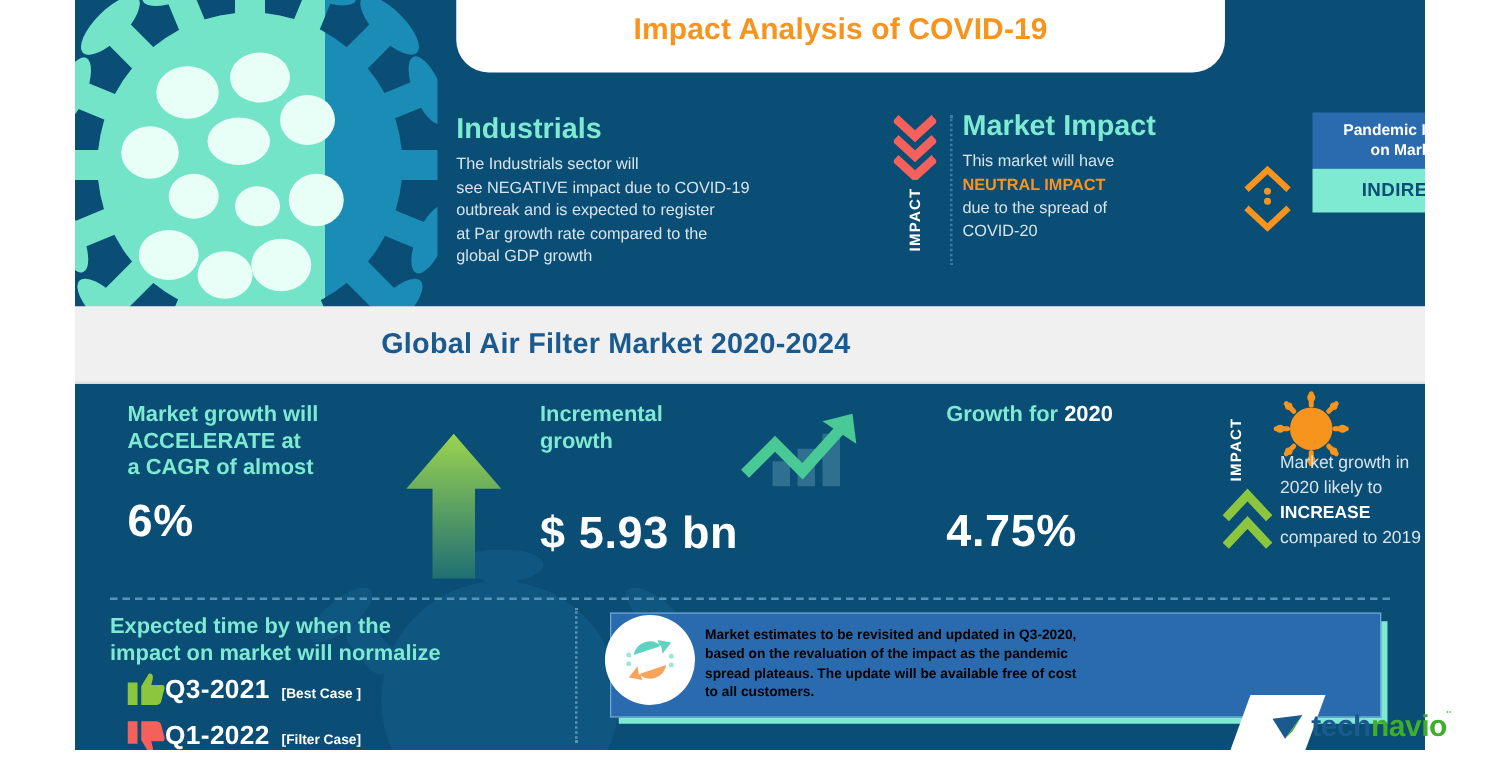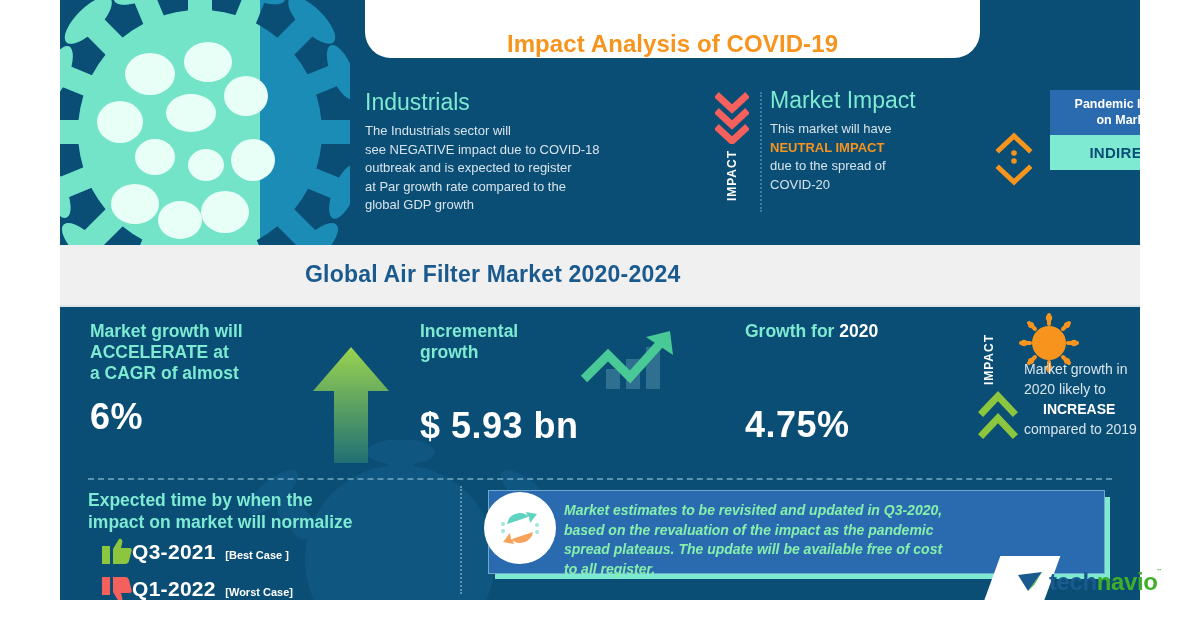--- a/index.html
+++ b/index.html
@@ -23,30 +23,30 @@
   .hdr-bg{position:absolute;inset:0;background:#0a4d75;}
 
   
   .title-plate{
     position:absolute;left:305px;top:-34px;width:615px;height:92px;
     background:#ffffff;border-radius:0 0 26px 26px;
     display:flex;align-items:flex-end;justify-content:center;
   }
   .title-plate span{
     color:#f7941e;font-size:24px;font-weight:bold;letter-spacing:.1px;
-    padding-bottom:0;
+    padding-bottom:20px;
   }
 
   
   .virus-wrap{position:absolute;left:-10px;top:-18px;width:300px;height:300px;}
 
   
   .col-ind{position:absolute;left:305px;top:90px;width:340px;}
   .col-mkt{position:absolute;left:710px;top:88px;width:240px;}
-  .h-title{color:#7eead2;font-size:23px;font-weight:normal;margin:0 0 7px 0;line-height:1.1;}
+  .h-title{color:#7eead2;font-size:23px;font-weight:bold;margin:0 0 7px 0;line-height:1.1;}
   .h-body{color:#d7e4ec;font-size:13px;line-height:1.42;}
   .h-body b{color:#f7941e;font-weight:bold;}
 
   .vdiv{
     position:absolute;top:92px;height:120px;width:0;
     border-left:2px dotted #3e7ea3;
   }
 
   
   .impact-col{position:absolute;left:650px;top:92px;width:44px;height:125px;}
@@ -74,38 +74,38 @@
     position:absolute;left:0;top:245px;width:1080px;height:62px;
     background:#f0f0f0;
   }
   .band-title{
     position:absolute;left:245px;top:16px;
     color:#1b5a8e;font-size:23px;font-weight:bold;letter-spacing:.2px;text-align:center;
   }
   .band-rule{position:absolute;left:0;bottom:0;width:1080px;height:2px;background:#dfe3e6;}
 
   
-  .metrics{position:absolute;left:0;top:307px;width:1120px;height:168px;}
+  .metrics{position:absolute;left:12px;top:307px;width:1120px;height:168px;}
   .m{position:absolute;top:14px;}
   .m-label{color:#7eead2;font-size:17.5px;font-weight:bold;line-height:1.2;}
   .m-label .wht{color:#ffffff;}
   .m-value{color:#ffffff;font-size:36px;font-weight:bold;letter-spacing:.5px;}
   .hdash{
     position:absolute;left:28px;top:478px;width:1024px;height:0;
     border-top:2px dashed #5b93b3;
   }
 
   
   .rimpact{position:absolute;left:920px;top:312px;width:220px;height:160px;}
   .rimpact .vert-label{position:absolute;left:2px;top:22px;}
   .rimpact-text{
     position:absolute;left:44px;top:48px;width:180px;
     color:#d7e4ec;font-size:14px;line-height:1.42;
   }
-  .rimpact-text b{color:#ffffff;font-weight:bold;margin-left:19px;}
+  .rimpact-text b{color:#ffffff;font-weight:bold;}
 
   
   .bottom{position:absolute;left:0;top:482px;width:1080px;height:118px;}
   .b-title{
     position:absolute;left:28px;top:8px;width:345px;
     color:#7eead2;font-size:17.5px;font-weight:bold;line-height:1.25;
   }
   .tl-row{position:absolute;left:42px;display:flex;align-items:center;}
   .tl-q{color:#ffffff;font-size:21px;font-weight:bold;letter-spacing:.3px;}
   .tl-case{color:#ffffff;font-size:11px;font-weight:bold;margin-left:5px;}
@@ -116,21 +116,21 @@
   .note-shadow{
     position:absolute;left:435px;top:497px;width:615px;height:82px;
     background:#7eead2;
   }
   .note{
     position:absolute;left:428px;top:490px;width:615px;height:82px;
     background:#2a6bb0;border:1px solid #6fa7cf;
   }
   .note-text{
     position:absolute;left:75px;top:10px;width:520px;
-    color:#86efac;font-size:14px;font-weight:bold;line-height:1.4;font-style:italic;
+    color:#000000;font-size:11px;font-weight:bold;line-height:1.4;
   }
   .note-badge{
     position:absolute;left:424px;top:492px;width:72px;height:72px;border-radius:50%;
     background:#ffffff;display:flex;align-items:center;justify-content:center;
   }
 
   
   .logo{
     position:absolute;left:1018px;top:568px;
     display:flex;align-items:center;gap:5px;
@@ -273,21 +273,21 @@
       </svg>
 
       <div class="title-plate">
         <span>Impact Analysis of COVID-19</span>
       </div>
 
       <div class="col-ind">
         <div class="h-title">Industrials</div>
         <div class="h-body">
           <div>The Industrials sector will</div>
-          <div>see NEGATIVE  impact due to COVID-18</div>
+          <div>see NEGATIVE  impact due to COVID-19</div>
           <div>outbreak and is expected to register</div>
           <div>at Par growth rate compared to the</div>
           <div>global GDP growth</div>
         </div>
       </div>
 
       <div class="impact-col">
         <svg width="34" height="52" viewBox="0 0 34 52" style="display:block;margin:0 auto;">
           <g fill="none" stroke="#f4615c" stroke-width="7" stroke-linecap="square">
             <polyline points="4,5 17,17 30,5"></polyline>
@@ -443,34 +443,34 @@
         </div>
       </div>
 
       <div class="tl-row" style="top:93px;">
         <svg width="30" height="28" viewBox="0 0 30 28">
           <rect x="0" y="2" width="8" height="18" fill="#f4615c"></rect>
           <path d="M11 2 V17 L17 27 C20 28 21 25 20 22 L19 18 H28 C30 18 30 15 29 13 L27 5 C26 2 24 2 22 2 Z" fill="#f4615c"></path>
         </svg>
         <div>
           <span class="tl-q">Q1-2022</span>
-          <span class="tl-case">[Worst Case]</span>
+          <span class="tl-case">[Filter Case]</span>
         </div>
       </div>
     </div>
 
     <div class="bdiv"></div>
 
     <div class="note-shadow"></div>
     <div class="note">
       <div class="note-text">
         <div>Market estimates to be revisited and updated in Q3-2020,</div>
         <div>based on the revaluation of the impact as the pandemic</div>
         <div>spread plateaus. The update will be available free of cost</div>
-        <div>to all register.</div>
+        <div>to all customers.</div>
       </div>
     </div>
     <div class="note-badge">
       <svg width="46" height="46" viewBox="0 0 46 46">
         <path d="M10 19 A13 13 0 0 1 32 12 L33 18 L40 9 L29 7 L31 12" fill="#5ed3bf"></path>
         <path d="M36 27 A13 13 0 0 1 14 34 L13 28 L6 37 L17 39 L15 34" fill="#f7a35c"></path>
         <g fill="#9fe7da">
           <circle cx="40" cy="20" r="2"></circle>
             <circle cx="40" cy="27" r="2"></circle>
           <circle cx="6" cy="19" r="2"></circle>

